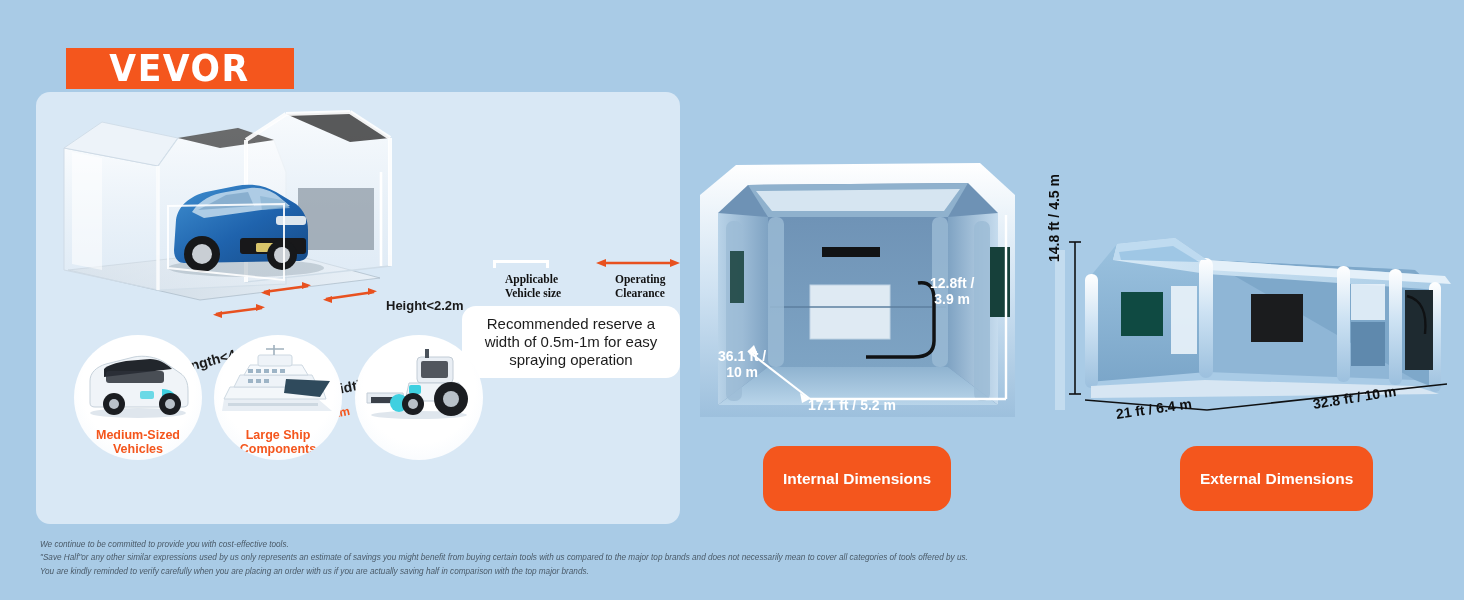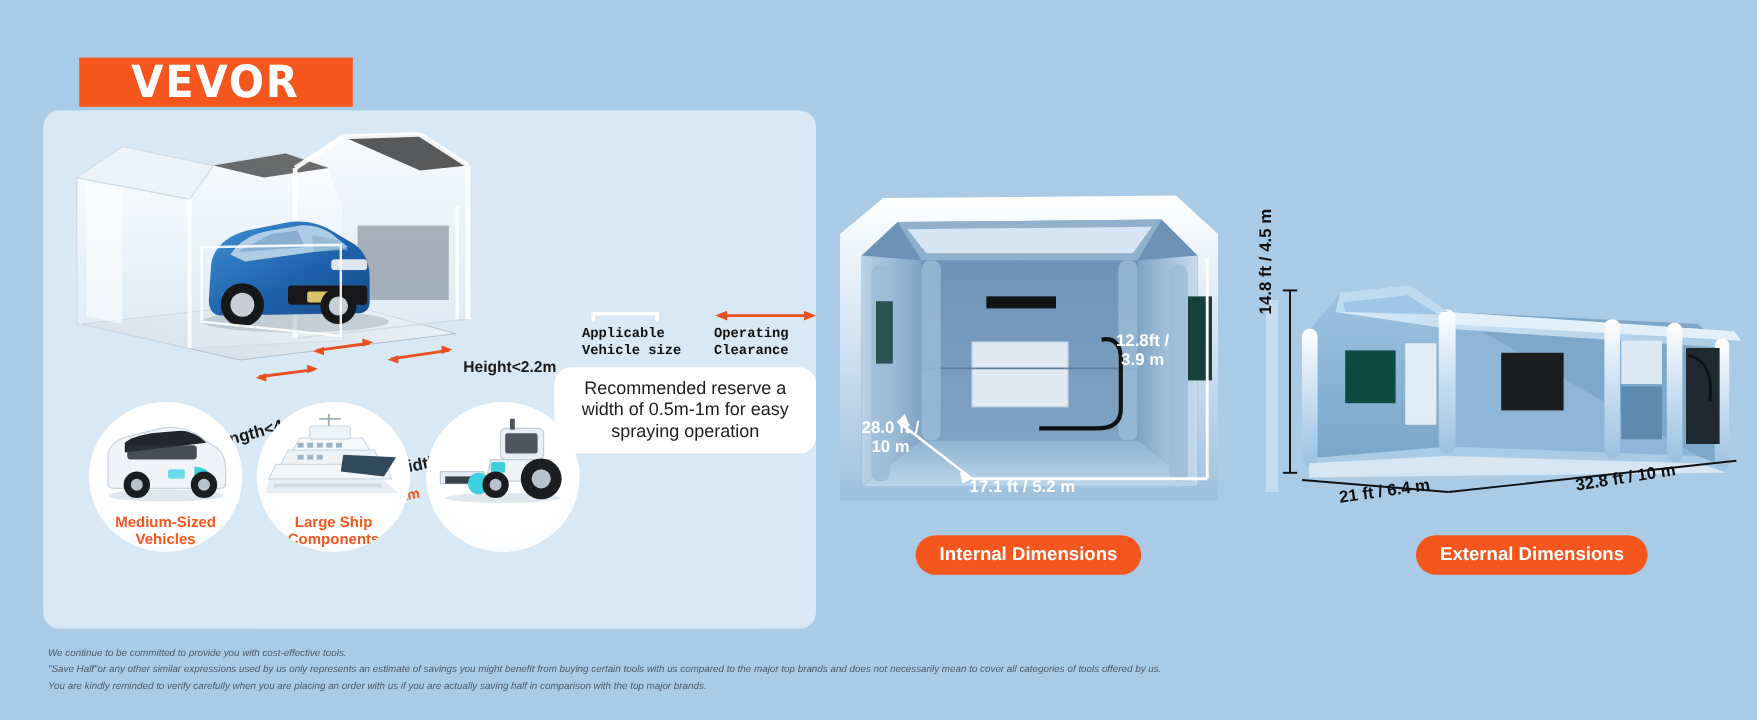--- a/index.html
+++ b/index.html
@@ -49,21 +49,22 @@
   .legend-col.b{left:110px;width:90px;}
   .leg-bar{position:relative;height:12px;margin-bottom:4px;}
   .leg-bracket{
     position:absolute;left:8px;top:4px;width:56px;height:8px;
     border-left:3px solid #fff;border-right:3px solid #fff;border-top:3px solid #fff;
     box-sizing:border-box;
   }
   .leg-arrow{position:absolute;left:0;top:2px;width:86px;height:10px;}
   .leg-text{
     font-size:11.5px;font-weight:bold;color:#111;line-height:1.25;
-    font-family:Liberation Mono, monospace;
+    font-family:Liberation Serif, serif;
+    margin-left:20px;
   }
 
   
   .bubble{
     position:absolute;left:426px;top:214px;width:218px;min-height:72px;
     background:#fff;border-radius:14px;
     display:flex;align-items:center;justify-content:center;text-align:center;
     padding:7px 10px;box-sizing:border-box;
   }
   .bubble span{font-size:15px;color:#1c1c1c;line-height:1.22;}
@@ -110,21 +111,21 @@
     position:absolute;color:#0e0e0e;font-weight:bold;white-space:nowrap;
     font-family:"Liberation Sans", sans-serif;
   }
   .m-hgt-ext{left:1046px;top:262px;font-size:14px;transform:rotate(-90deg);transform-origin:left top;}
   .m-w-ext{left:1116px;top:406px;font-size:14px;transform:rotate(-8deg);transform-origin:left center;}
   .m-l-ext{left:1313px;top:396px;font-size:14px;transform:rotate(-9deg);transform-origin:left center;}
 
   
   .badge{
     position:absolute;height:33px;border-radius:17px;background:#f4561d;
-    display:flex;align-items:center;justify-content:center;padding:0 20px;
+    display:flex;align-items:center;justify-content:center;padding:16px 20px;
     color:#fff;font-size:15.5px;font-weight:bold;white-space:nowrap;
     font-family:"Liberation Sans", sans-serif;
   }
   .badge-internal{left:763px;top:446px;}
   .badge-external{left:1180px;top:446px;}
 
   
   .footer{
     position:absolute;left:40px;top:538px;width:1380px;
     font-size:8.2px;color:#4a5a68;line-height:1.62;
@@ -379,21 +380,21 @@
     <path d="M228,128 C240,126 244,134 244,144 L244,186 C244,198 236,202 224,202 L176,202" stroke="#101214" stroke-width="3.5" fill="none"></path>
 
     <line x1="316" y1="60" x2="316" y2="244" stroke="#fff" stroke-width="2.4"></line>
     <line x1="120" y1="244" x2="316" y2="244" stroke="#fff" stroke-width="2.4"></line>
     <line x1="120" y1="244" x2="58" y2="196" stroke="#fff" stroke-width="2.2"></line>
     <polygon points="120,244 110,238 112,248" fill="#fff"></polygon>
     <polygon points="58,196 68,200 64,190" fill="#fff"></polygon>
   </svg>
 
   <div class="meas m-depth">
-    <div>28.0 ft /</div>
+    <div>36.1 ft /</div>
     <div>10 m</div>
   </div>
   <div class="meas m-height-in">
     <div>12.8ft /</div>
     <div>3.9 m</div>
   </div>
   <div class="meas m-width-in">17.1 ft / 5.2 m</div>
 
   <svg class="photo-external" viewBox="0 0 400 205">
     <defs>

